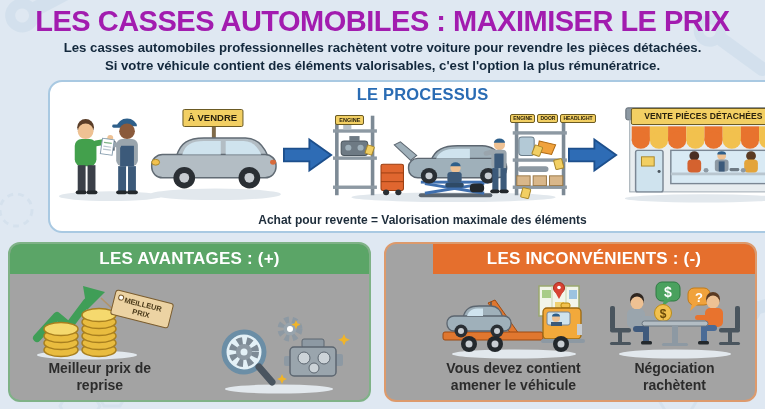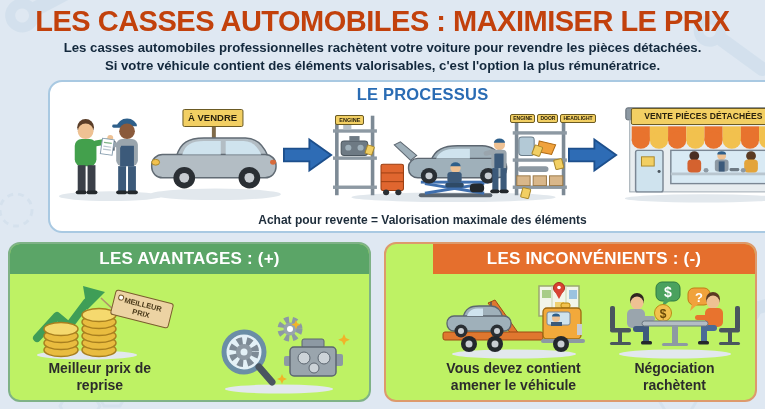--- a/index.html
+++ b/index.html
@@ -1,21 +1,21 @@
 <!DOCTYPE html>
 <html><head>
 <meta charset="utf-8">
 <style>
   html,body{margin:0;padding:0;background:#dfe8f2;font-family:"Liberation Sans",sans-serif;}
   .stage{position:relative;width:765px;height:409px;background:#dfe8f2;overflow:hidden;}
   .bg-decor{position:absolute;inset:0;width:765px;height:409px;opacity:.6;}
 
   
   .main-title{position:absolute;top:5px;left:0;width:765px;text-align:center;
-    font-size:29px;font-weight:bold;color:#c2410c;letter-spacing:-.5px;white-space:nowrap;}
+    font-size:29px;font-weight:bold;color:#a21caf;letter-spacing:-.5px;white-space:nowrap;}
   .subtitle{position:absolute;left:0;width:765px;text-align:center;
     font-size:13.2px;font-weight:bold;color:#13283c;}
   .subtitle.l1{top:40px;}
   .subtitle.l2{top:58px;}
 
   
   .process-panel{position:absolute;left:8px;top:80px;width:749px;height:153px;
     background:#ffffff;border:2px solid #a9c9e2;border-radius:14px;box-sizing:border-box;margin-left:40px;}
   .process-title{position:absolute;top:3px;left:0;width:100%;text-align:center;
     font-size:16.5px;font-weight:bold;color:#2a6cb4;letter-spacing:.2px;}
@@ -32,21 +32,21 @@
   .ytag{position:absolute;background:#f2cf63;border:1px solid #6b5a23;color:#2a220e;
     font-weight:bold;border-radius:2px;padding:0 3px;white-space:nowrap;line-height:1.5;}
   .sale-sign{left:69%;top:3%;transform:translateX(-50%);font-size:9.5px;border-width:1.5px;padding:1px 5px;}
   .shop-sign{left:50%;top:2px;transform:translateX(-50%);font-size:8.5px;border-width:1.5px;
     padding:1px 12px;letter-spacing:.1px;}
   .rack-tag-left{left:1%;top:9%;font-size:5.5px;}
   .rack-tags{position:absolute;left:75.5%;top:8%;display:flex;gap:2px;}
   .rack-tags .ytag{position:static;font-size:5px;padding:0 2px;}
 
   
-  .bottom-panel{position:absolute;top:242px;height:160px;background:#bef264;box-sizing:border-box;
+  .bottom-panel{position:absolute;top:242px;height:160px;background:#a3a3a3;box-sizing:border-box;
     border-radius:12px;overflow:hidden;}
   .panel-adv{left:8px;width:363px;border:2px solid #7fb287;}
   .panel-dis{left:384px;width:373px;border:2px solid #dd9a6c;padding-left:47px;}
   .panel-header{height:30px;line-height:30px;text-align:center;color:#fff;
     font-size:17px;font-weight:bold;letter-spacing:.2px;}
   .panel-adv .panel-header{background:#5ba567;}
   .panel-dis .panel-header{background:#e56f2d;}
   .panel-items{display:flex;height:126px;}
   .item{flex:1;display:flex;flex-direction:column;align-items:center;justify-content:flex-end;padding-bottom:6px;}
   .icon-wrap{position:relative;width:158px;height:80px;}

